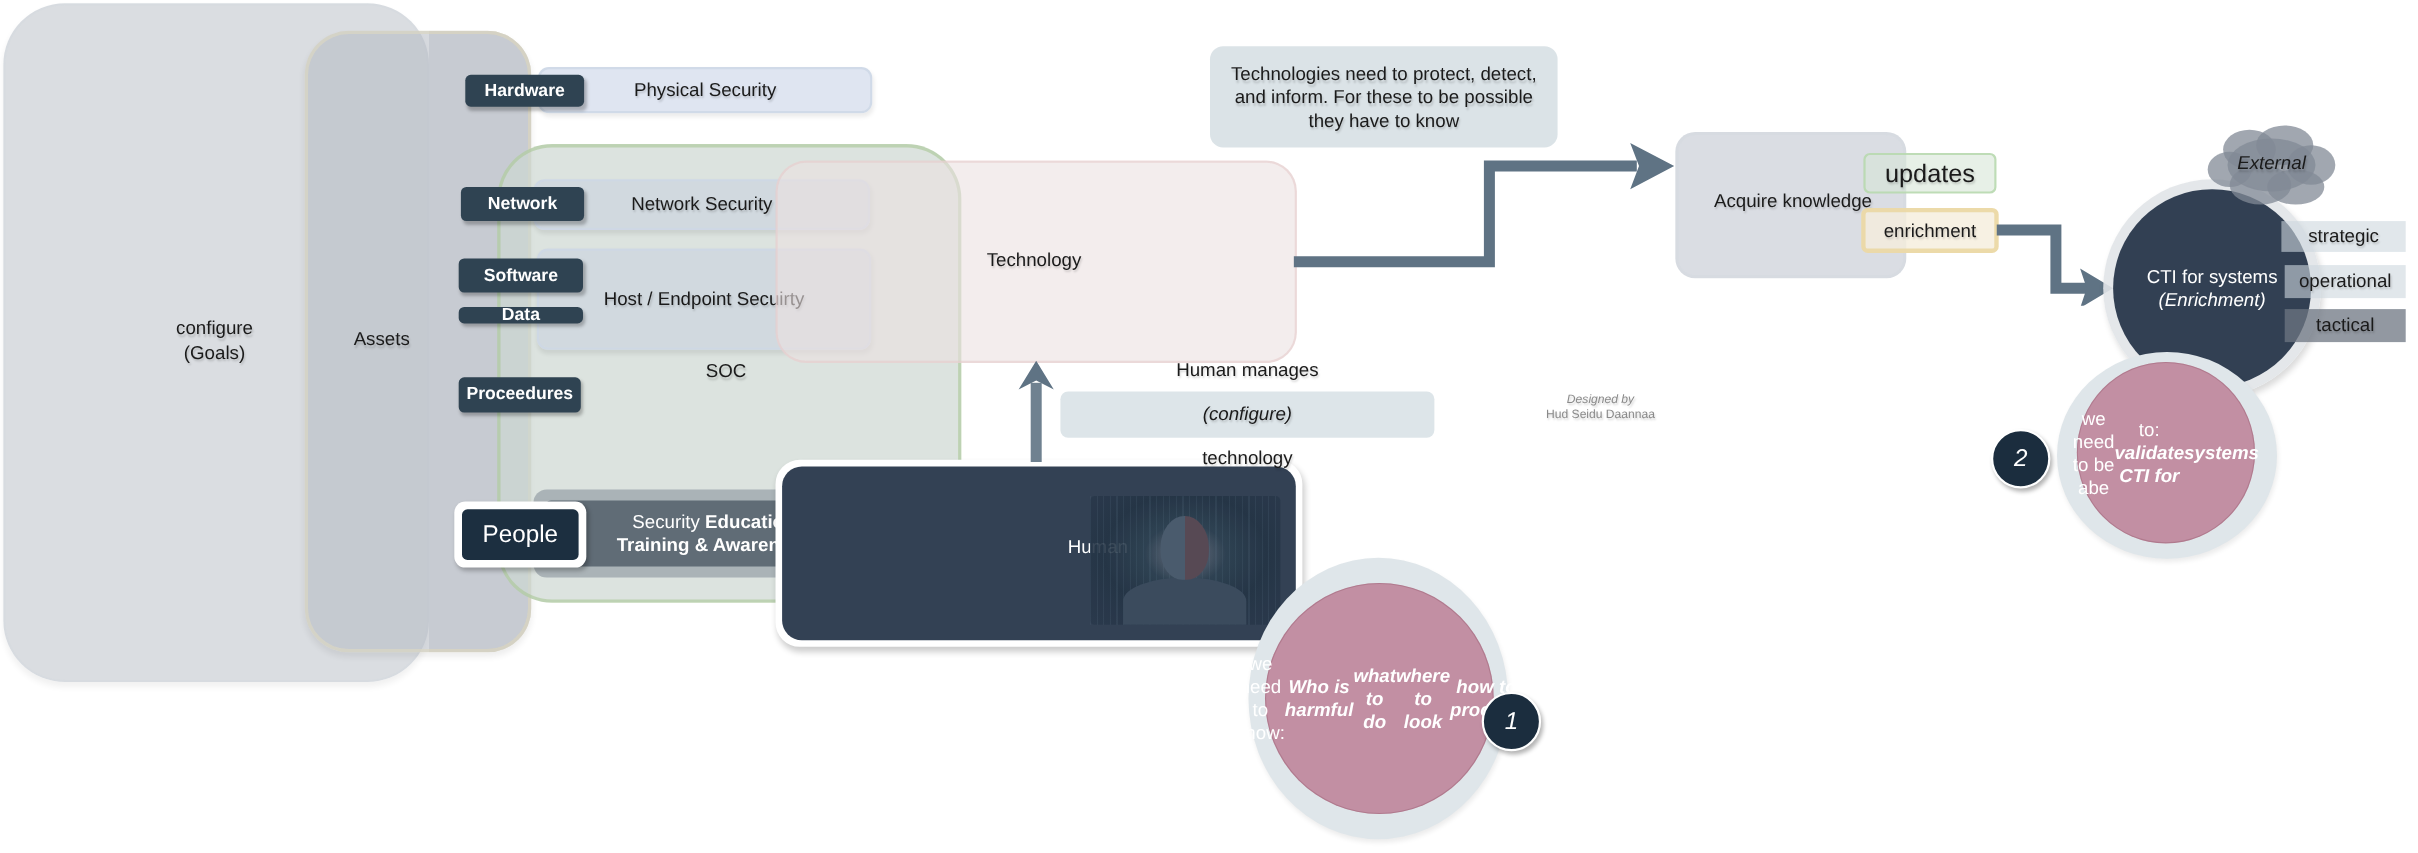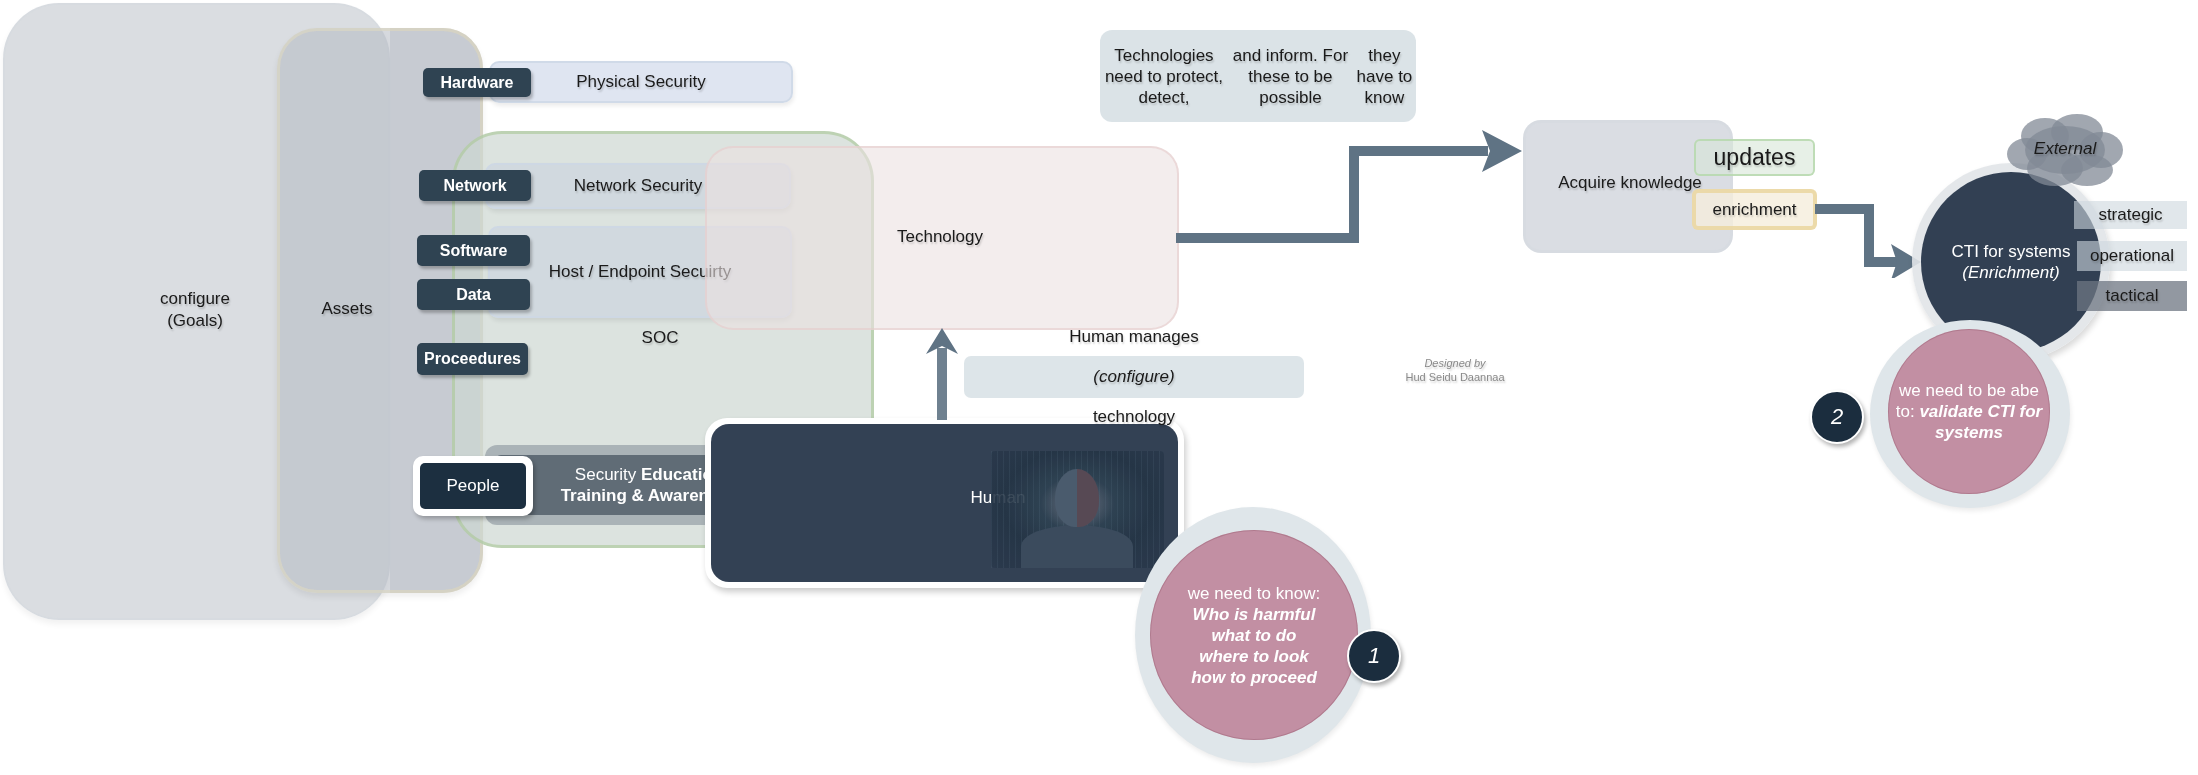--- a/index.html
+++ b/index.html
@@ -33,27 +33,27 @@
              box-shadow:1px 3px 4px rgba(0,0,0,0.08); font-size:17px; }
   #physical-security { left:489px; top:61px; width:304px; height:42px; background:rgba(215,222,238,0.8); }
   #network-security { left:485px; top:163px; width:306px; height:46px; }
   #host-security { left:488px; top:226px; width:304px; height:92px; }
 
   .asset-tag { background:#2f4352; color:#fff; font-weight:bold; font-size:16px; border-radius:5px;
                box-shadow:2px 3px 3px rgba(0,0,0,0.25); }
   #tag-hardware { left:423px; top:68px; width:108px; height:29px; }
   #tag-network { left:419px; top:170px; width:112px; height:31px; }
   #tag-software { left:417px; top:235px; width:113px; height:31px; }
-  #tag-data { left:417px; top:279px; width:113px; height:31px; }
+  #tag-data { left:417px; top:279px; width:113px; height:15px; }
   #tag-proceedures { left:417px; top:343px; width:111px; height:32px; }
 
   #tag-people { left:413px; top:456px; width:120px; height:60px; background:#fff; border-radius:10px;
                 box-shadow:2px 3px 4px rgba(0,0,0,0.25); padding:7px; }
   #tag-people .inner { width:100%; height:100%; background:#1c2f40; border-radius:5px; color:#fff;
-                       font-size:17px; }
+                       font-size:22px; }
 
   #seta { left:485px; top:445px; width:328px; height:80px; border-radius:12px;
           background:rgba(130,140,150,0.55); padding:10px 10px; }
   #seta .inner { width:100%; height:100%; border-radius:6px; background:rgba(35,50,65,0.55); color:#fff;
                  font-size:17px; line-height:21px; flex-direction:column; }
 
   #human { left:705px; top:418px; width:479px; height:170px; border-radius:22px; background:#ffffff;
            box-shadow:2px 4px 6px rgba(0,0,0,0.2); padding:6px; }
   #human .inner { width:100%; height:100%; border-radius:18px; background:rgba(40,55,75,0.95); position:relative; }
   #human-label { left:237px; top:64px; width:100px; color:#fff; font-size:17px; }
@@ -62,22 +62,22 @@
   #human-image .head { position:absolute; left:64px; top:18px; width:44px; height:58px; border-radius:50% 50% 45% 45%;
                        background:linear-gradient(90deg,#4d5e70 50%, #5b4a55 50%); }
   #human-image .shoulders { position:absolute; left:30px; top:74px; width:112px; height:43px; border-radius:50% 50% 0 0;
                             background:#3c4d5f; }
   #human-image .grid { position:absolute; inset:0; background-image:repeating-linear-gradient(90deg, rgba(120,150,170,0.12) 0 1px, transparent 1px 6px); }
 
   #arrow-human-tech { left:925px; top:328px; width:34px; height:92px; }
   #human-manages { left:964px; top:356px; width:340px; height:42px; border-radius:7px;
                    background:rgba(210,220,225,0.75); font-size:17px;flex-direction:column; }
 
-  #note-tech { left:1100px; top:30px; width:316px; height:92px; border-radius:12px;
-               background:rgba(210,220,225,0.8); font-size:17px; line-height:21px; flex-direction:row; }
+  #note-tech { left:1100px; top:42px; width:316px; height:92px; border-radius:12px;
+               background:rgba(210,220,225,0.8); font-size:17px; line-height:21px; flex-direction:column; }
 
   #arrow-main { left:1176px; top:130px; width:350px; height:120px; }
 
   #acquire { left:1523px; top:120px; width:210px; height:133px; border-radius:18px;
              background:rgba(205,210,218,0.75); border:3px solid rgba(215,220,225,0.9); }
   #acquire-label { left:1540px; top:173px; width:180px; font-size:17px; }
   #tag-updates { left:1694px; top:139px; width:121px; height:37px; border-radius:6px;
                  background:rgba(215,230,215,0.6); border:2px solid rgba(180,215,170,0.8); font-size:23px; }
   #tag-enrichment { left:1692px; top:189px; width:125px; height:41px; border-radius:6px;
                     background:rgba(245,238,220,0.8); border:4px solid rgba(235,215,160,0.85); font-size:17px; }
@@ -92,21 +92,21 @@
          color:#fff; font-size:17px; line-height:21px; flex-direction:column; }
   #cti .em { font-style:italic; }
 
   .level { border-radius:0; font-size:17px; }
   #lvl-strategic { left:2074px; top:201px; width:113px; height:28px; background:rgba(205,215,222,0.6); }
   #lvl-operational { left:2077px; top:241px; width:110px; height:30px; background:rgba(205,215,222,0.6); }
   #lvl-tactical { left:2077px; top:281px; width:110px; height:30px; background:rgba(110,118,130,0.75); }
 
   .need-ring { border-radius:50%; background:#dfe6ea; box-shadow:1px 3px 5px rgba(0,0,0,0.08); }
   .need { border-radius:50%; background:#c28fa3; color:#fff; font-size:17px; line-height:21px;
-          flex-direction:column; box-shadow: inset 0 0 0 1px rgba(150,90,110,0.4); }
+          flex-direction:row; box-shadow: inset 0 0 0 1px rgba(150,90,110,0.4); }
   .need .em { font-weight:bold; font-style:italic; }
   #need1-ring { left:1135px; top:507px; width:236px; height:256px; }
   #need1 { left:1150px; top:530px; width:208px; height:210px; }
   #need2-ring { left:1870px; top:320px; width:200px; height:188px; }
   #need2 { left:1888px; top:329px; width:162px; height:165px; }
 
   .badge { border-radius:50%; background:#1b2d3e; color:#fff; font-size:22px; font-style:italic;
            border:2px solid #fff; box-shadow:2px 3px 4px rgba(0,0,0,0.3); }
   #badge1 { left:1347px; top:629px; width:54px; height:54px; }
   #badge2 { left:1810px; top:390px; width:54px; height:54px; }

